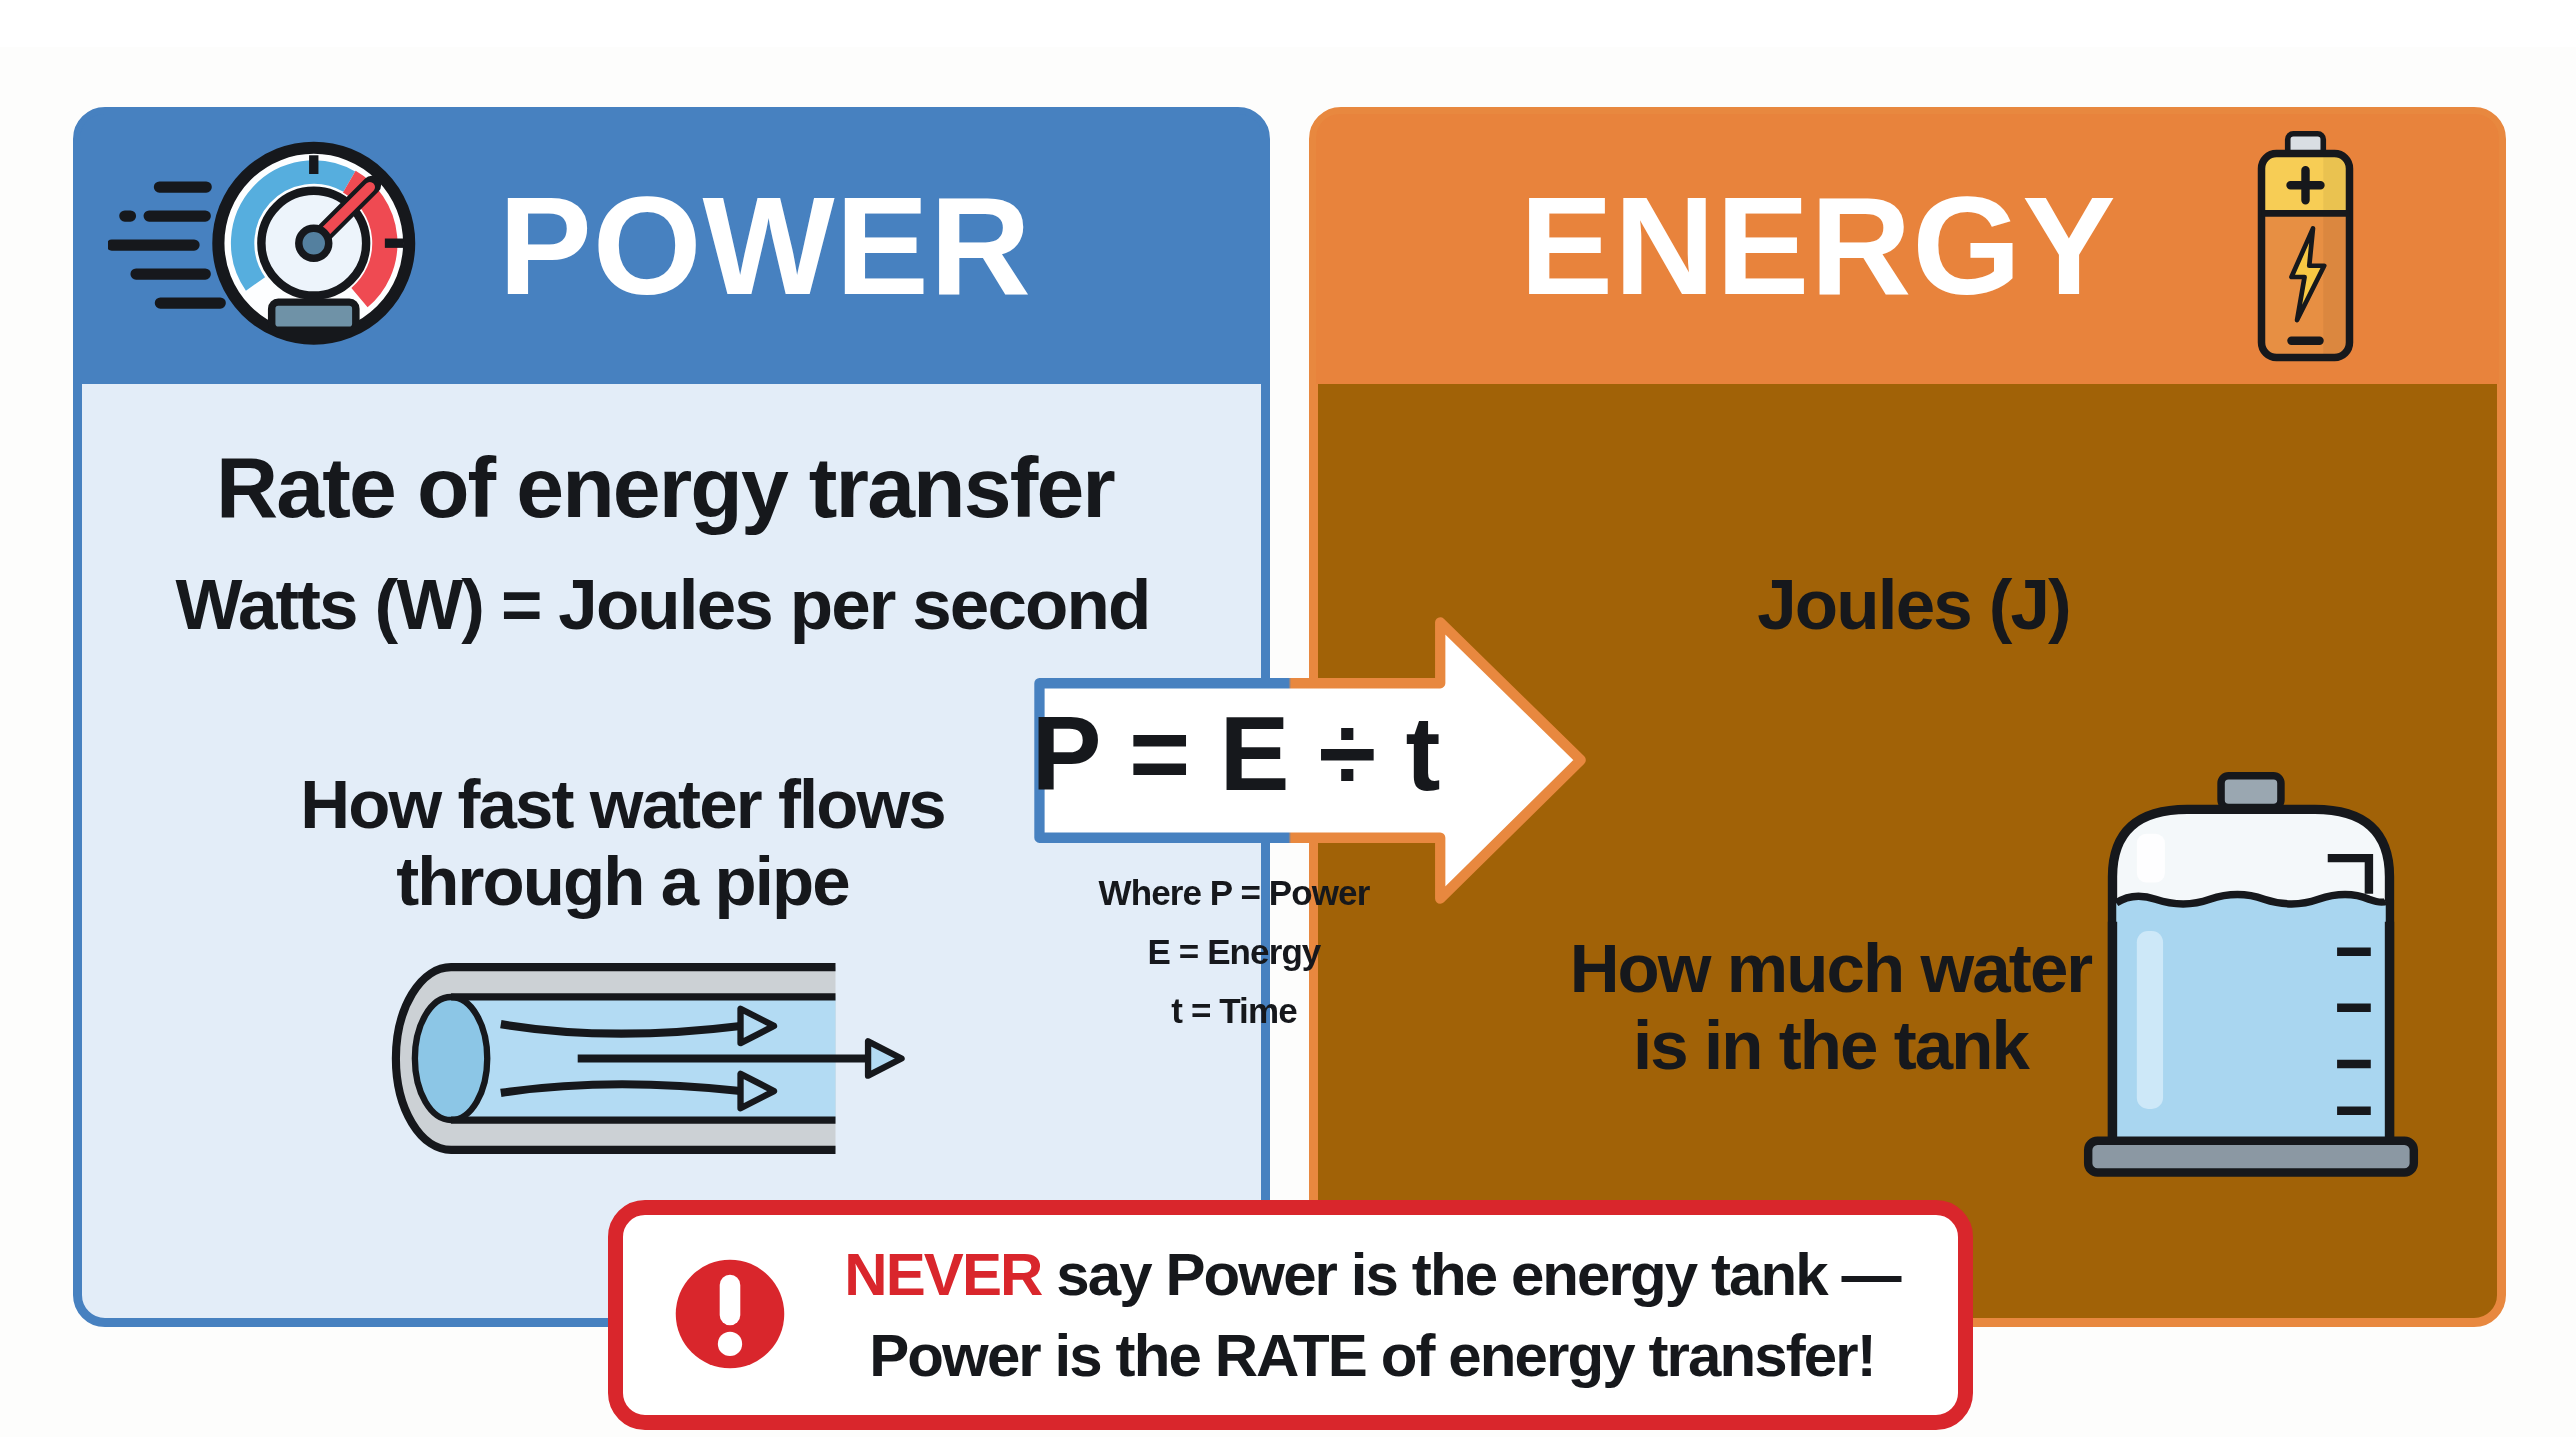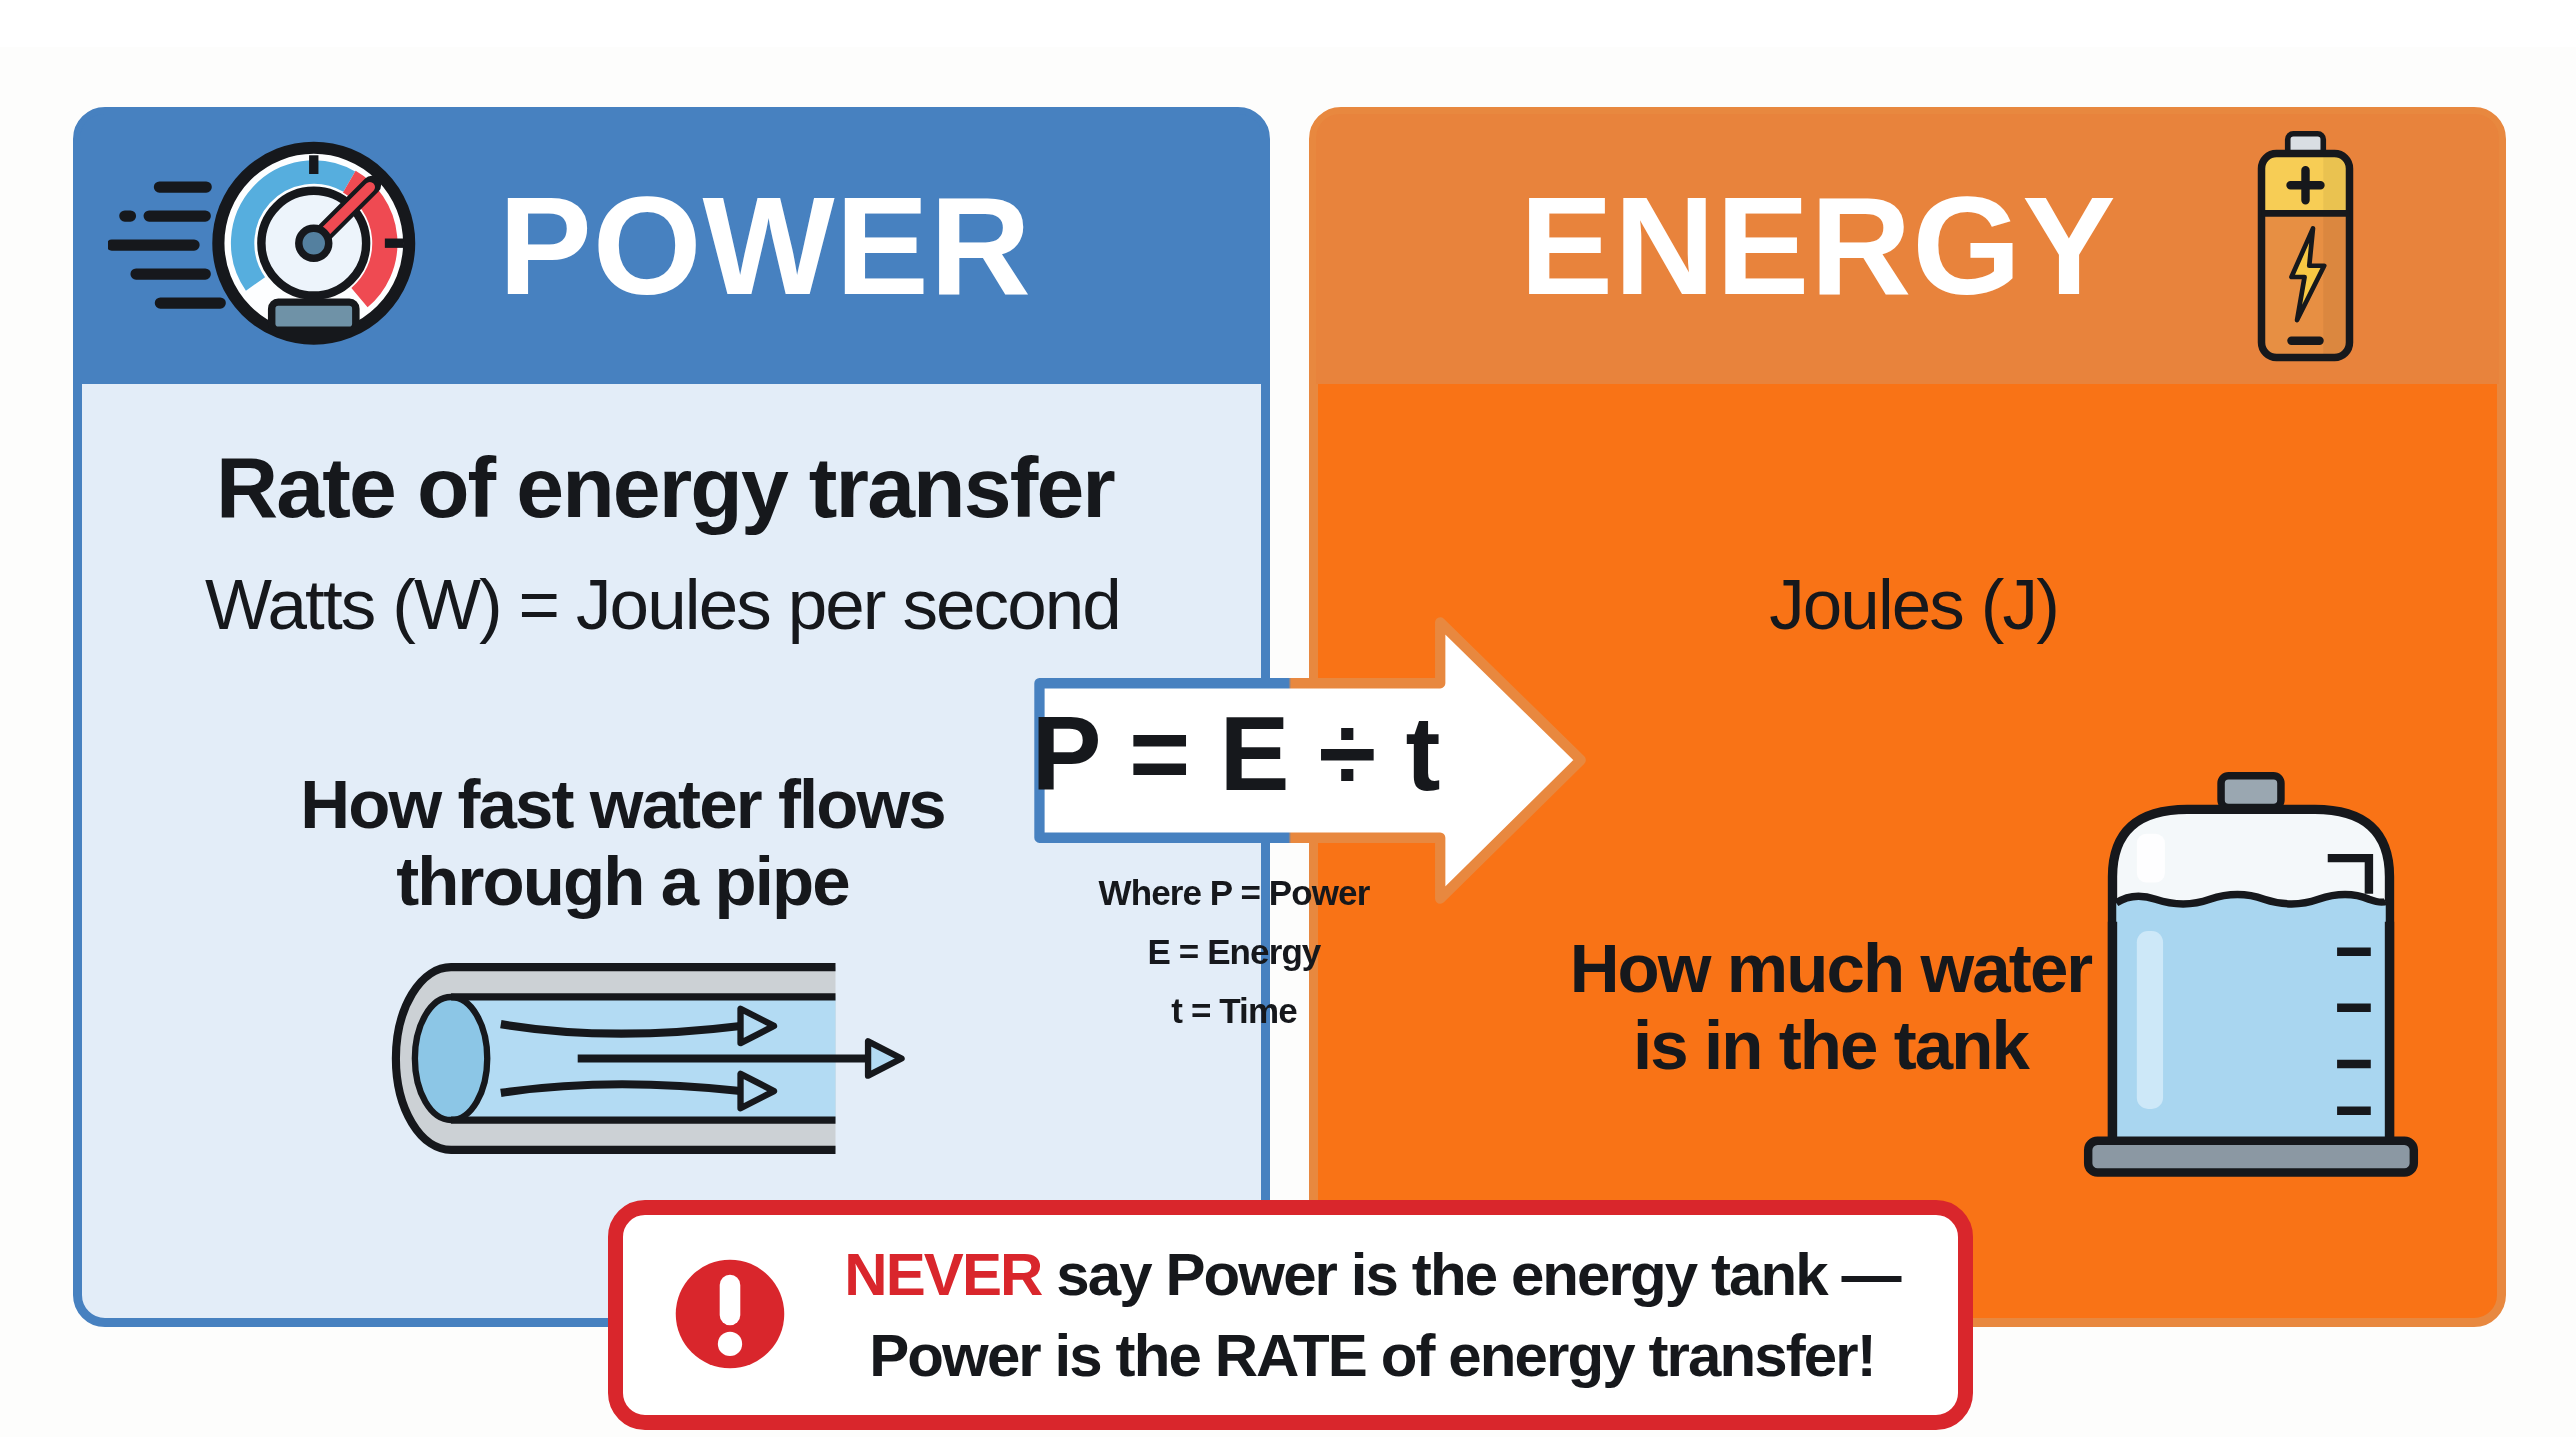--- a/index.html
+++ b/index.html
@@ -1,28 +1,28 @@
 <!DOCTYPE html>
 <html style="font-size:15px"><head>
 <meta charset="utf-8">
 <style>
   html,body{margin:0;padding:0;overflow:hidden;background:#ffffff;}
   .canvas{position:relative;width:2576px;height:1438px;background:#fdfdfc;
           font-family:"Liberation Sans","DejaVu Sans",sans-serif;color:#16181c;margin-top:47px;}
   .card{position:absolute;top:60px;width:1179px;height:1202px;border-width:9.4px;border-style:solid;border-radius:32px;}
   .card-power{left:73px;border-color:#4781c0;background:#e3edf8;}
-  .card-energy{left:1309px;border-color:#e8883f;background:#f97316;}
+  .card-energy{left:1309px;border-color:#e8883f;background:#a16207;}
   .card-header{position:absolute;left:-1.9px;top:-1.9px;width:1183px;height:270px;border-radius:24px 24px 0 0;}
   .card-power .card-header{background:#4781c0;}
   .card-energy .card-header{background:#e8833c;}
   .card-title{position:absolute;top:62px;width:842px;margin:0;text-align:center;
               font-size:140px;line-height:140px;font-weight:800;color:#ffffff;letter-spacing:0.9px;}
   .def-line{position:absolute;width:1123px;text-align:center;font-weight:800;
             font-size:86px;line-height:94px;letter-spacing:-1.9px;}
-  .unit-line{position:absolute;width:1123px;text-align:center;font-weight:400;
+  .unit-line{position:absolute;width:1123px;text-align:center;font-weight:700;
              font-size:71px;line-height:84px;letter-spacing:-1.9px;}
   .analogy{position:absolute;width:749px;text-align:center;font-weight:700;
            font-size:69px;line-height:77px;letter-spacing:-1.9px;}
   .icon-abs{position:absolute;}
   .formula-text{position:absolute;left:955px;top:648px;width:562px;text-align:center;
                 font-size:105px;line-height:118px;font-weight:800;letter-spacing:0px;z-index:6;}
   .formula-legend{position:absolute;left:953px;top:816px;width:562px;text-align:center;
                   font-size:35px;line-height:59px;font-weight:700;letter-spacing:-0.9px;z-index:6;}
   .arrow-svg{position:absolute;left:1030px;top:566px;width:562px;height:309px;z-index:5;}
   .warning-box{position:absolute;left:608px;top:1153px;width:1335px;height:200px;

